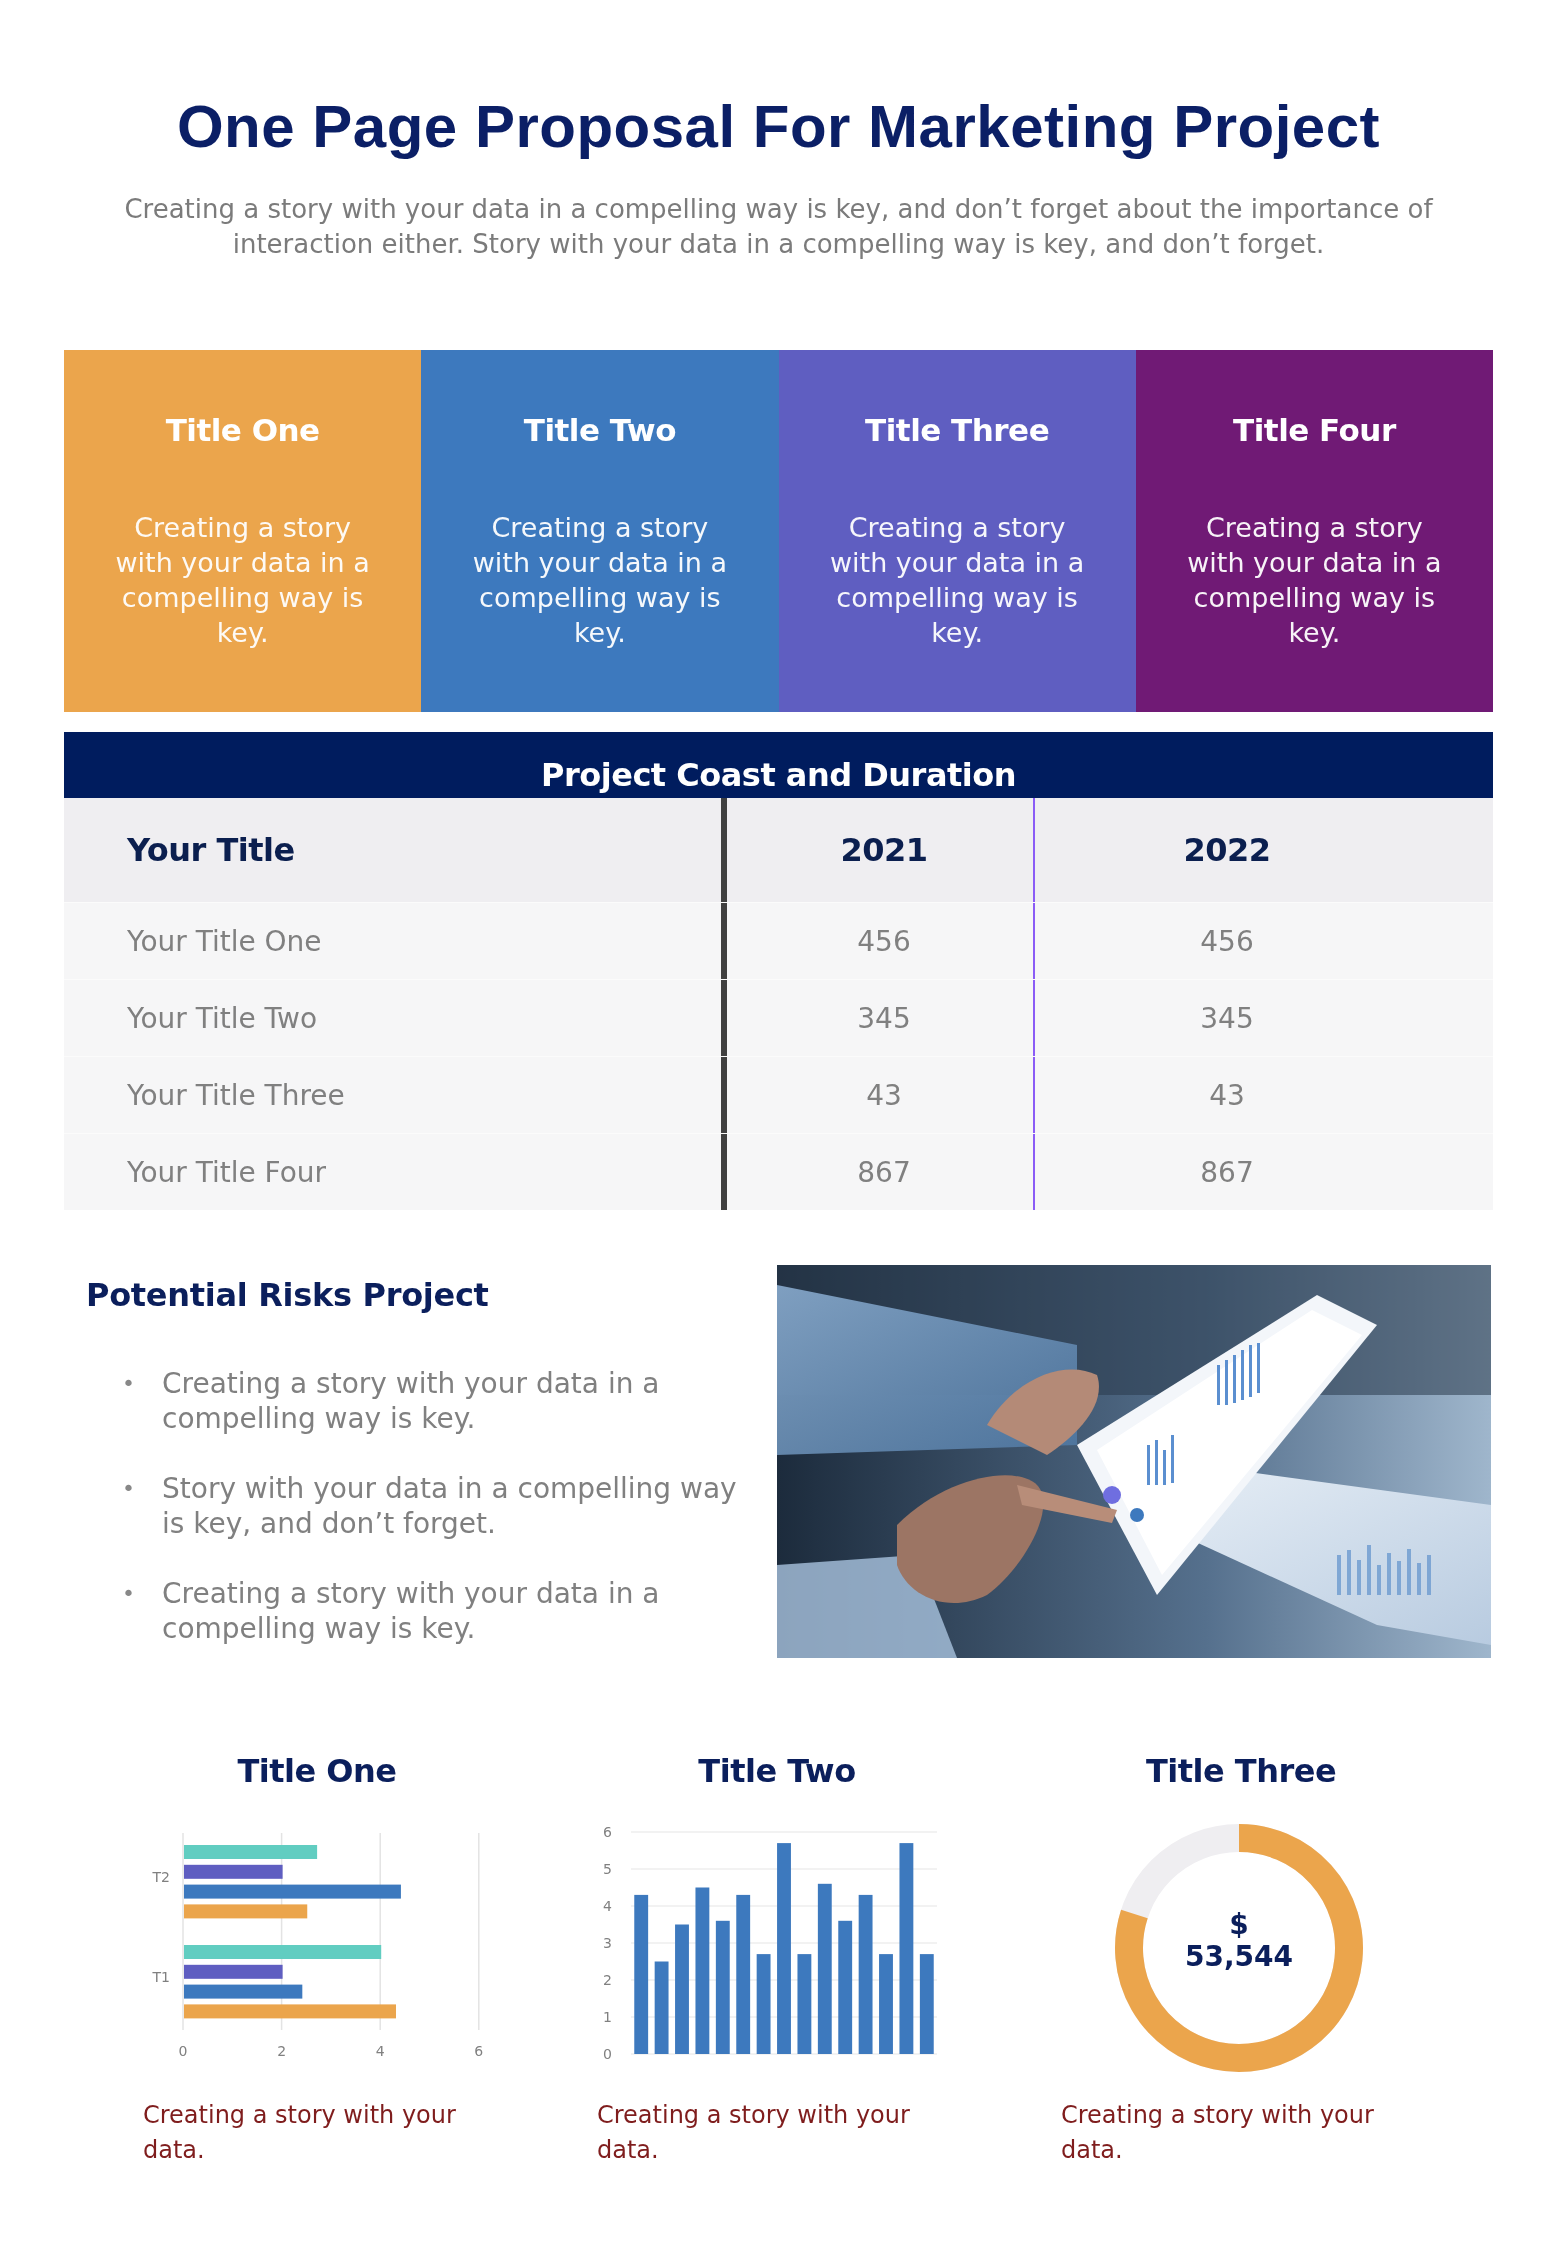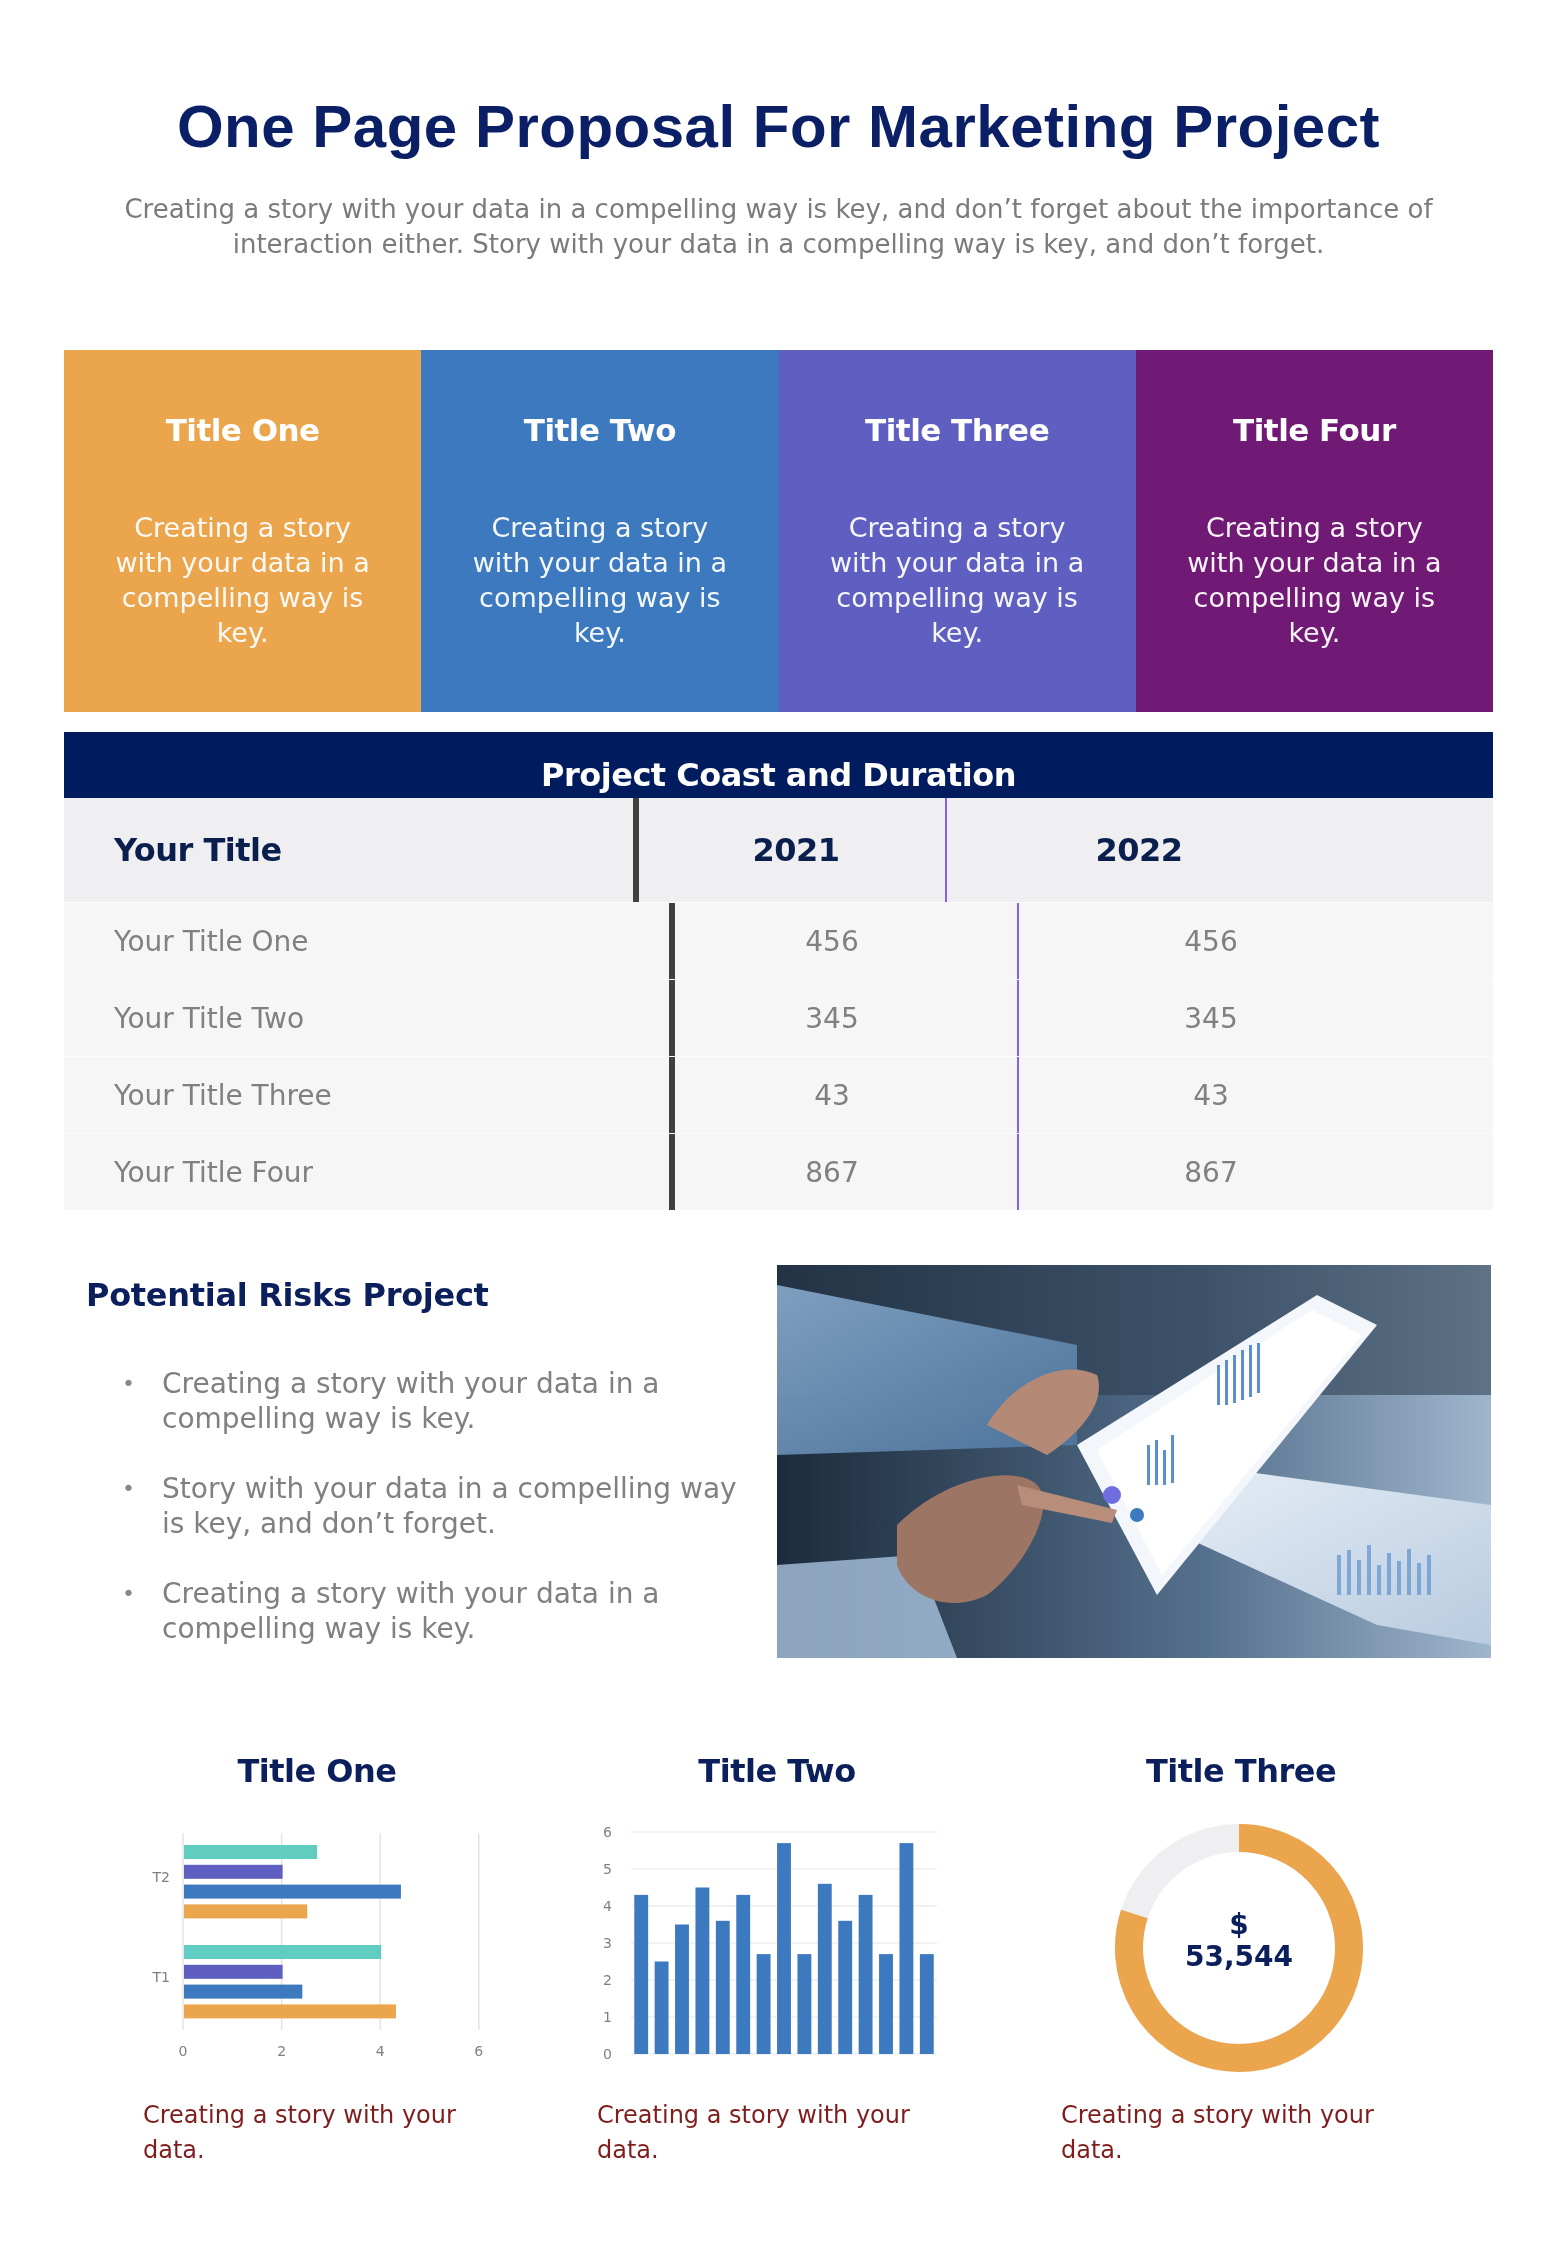--- a/index.html
+++ b/index.html
@@ -29,23 +29,23 @@
 
     .table-header {
       position: absolute; left: 64px; top: 732px; width: 1429px; height: 86px;
       background: #001c5e; color: #fff; text-align: center;
       font-family: "DejaVu Sans", sans-serif; font-weight: bold; font-size: 32px; line-height: 86px;
       letter-spacing: -0.5px;
     }
     .table { position: absolute; left: 64px; top: 798px; width: 1429px; }
     .trow { display: flex; position: relative; }
     .trow.head { height: 104px; background: #efeef1; }
-    .trow.body { height: 77px; background: #f6f6f7; border-top: 1px solid #fbfbfb; gap: 36px; }
+    .trow.body { height: 77px; background: #f6f6f7; border-top: 1px solid #fbfbfb; }
     .tcell { display: flex; align-items: center; height: 100%; }
-    .tcell.c0 { width: 569px; padding-left: 50px; }
+    .tcell.c0 { width: 657px; padding-left: 63px; }
     .tcell.c1 { width: 312px; justify-content: center; border-left: 6px solid #404040; padding-left: 8px; }
     .tcell.c2 { width: 386px; justify-content: center; border-left: 2px solid #8b5cf6; }
     .trow.head .tcell { font-family: "DejaVu Sans", sans-serif; font-weight: bold; font-size: 32px; color: #0b1f4f; letter-spacing: -0.5px; }
     .trow.body .tcell { font-family: "DejaVu Sans", sans-serif; font-size: 28px; color: #808080; }
 
     .risks-title {
       position: absolute; left: 86px; top: 1276px;
       font-family: "DejaVu Sans", sans-serif; font-weight: bold; font-size: 32px; color: #0b1f5c; letter-spacing: -0.3px;
     }
     .risks-list { position: absolute; left: 118px; top: 1366px; width: 640px; list-style: none; }

